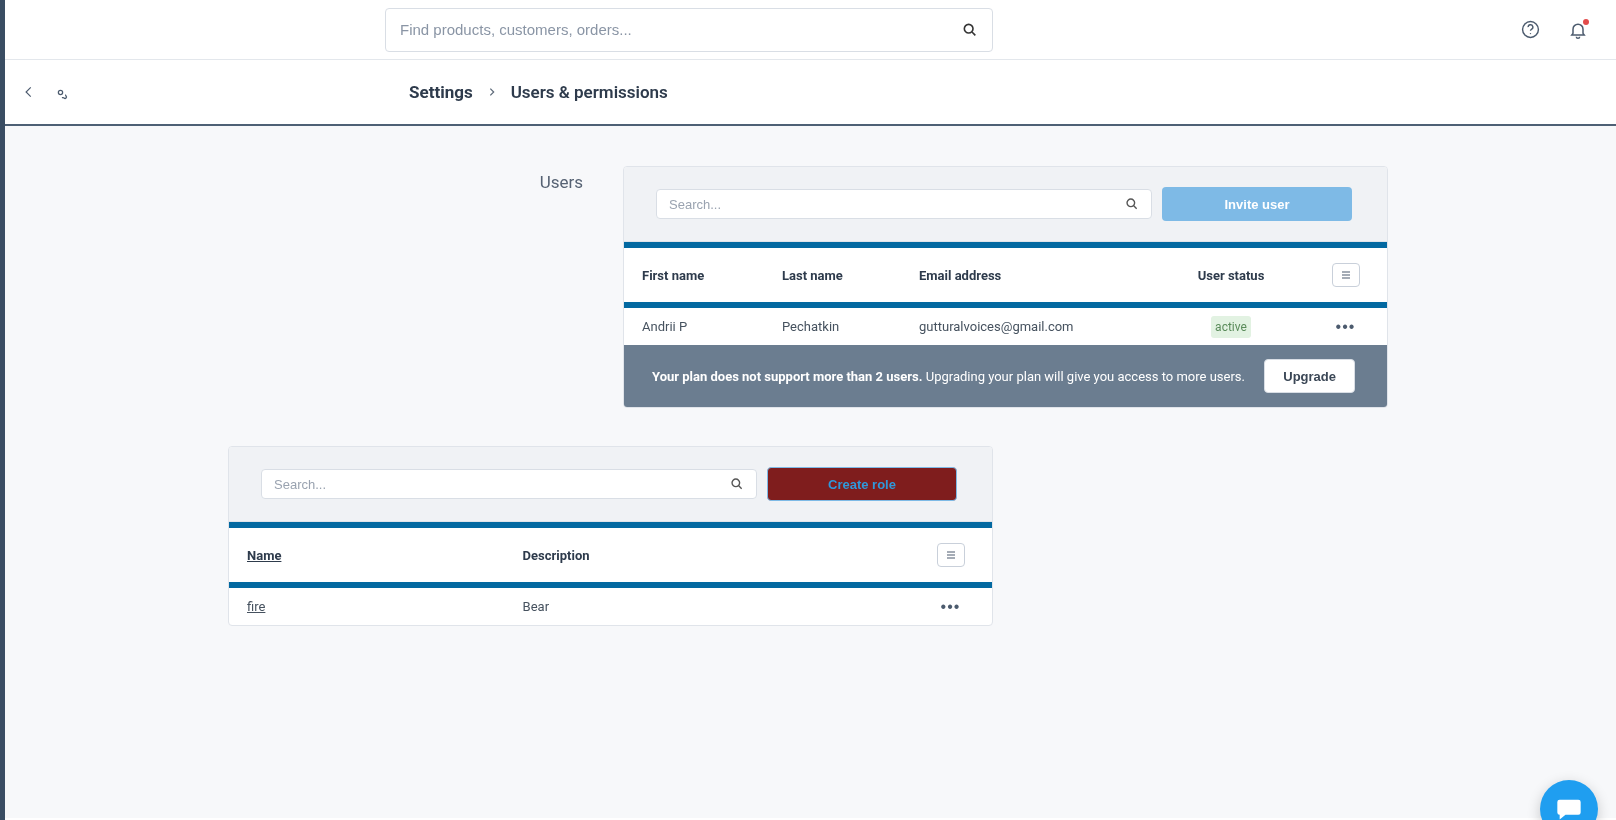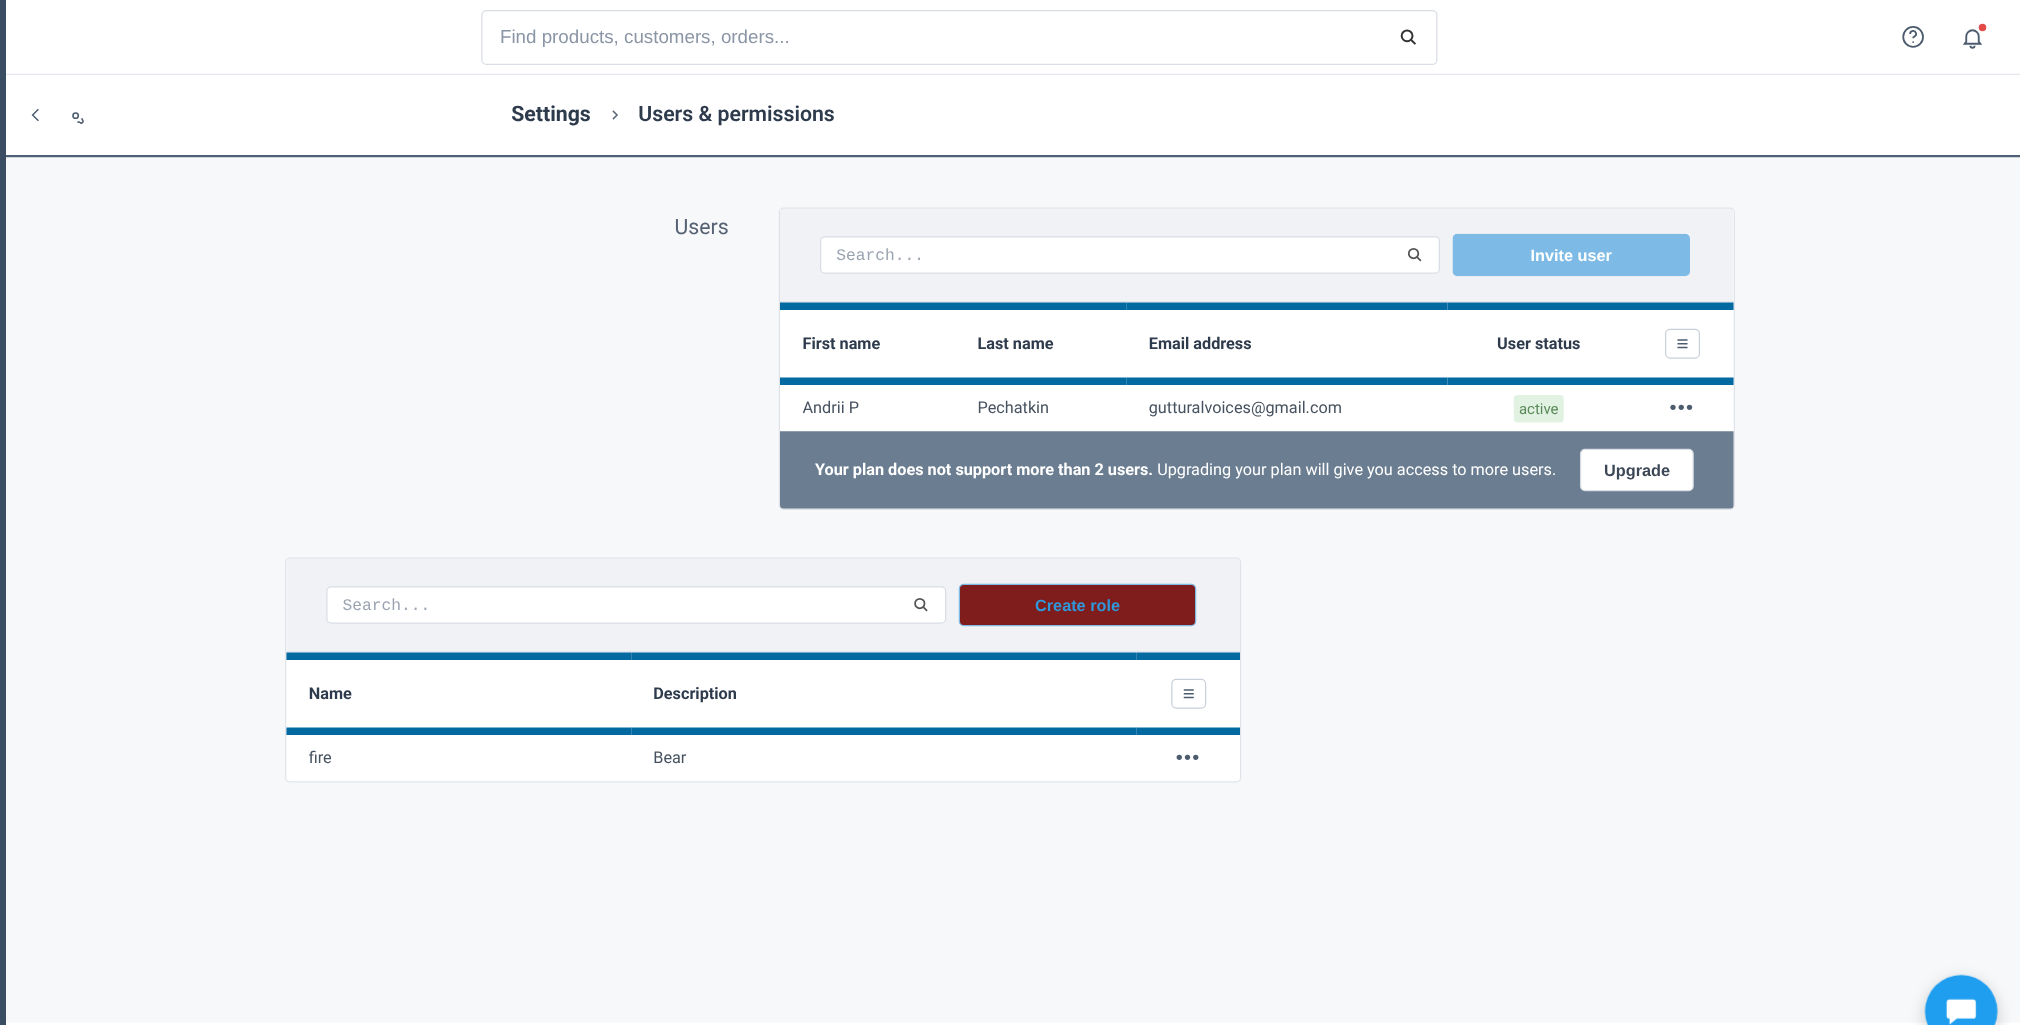--- a/index.html
+++ b/index.html
@@ -9,21 +9,21 @@
     color: #2c3e50;
     background: #fff;
     font-size: 14px;
   }
   .vbar { position: fixed; top:0; left:0; bottom:0; width:5px; background:#3a4d63; }
   .topbar {
     display:flex; align-items:center; justify-content:space-between;
     height:60px; padding:0 20px 0 385px; border-bottom:1px solid #e3e7ec;
   }
   .search-global {
-    width:765px; height:44px; border:1px solid #d9dee5; border-radius:4px;
+    width:608px; height:44px; border:1px solid #d9dee5; border-radius:4px;
     display:flex; align-items:center; padding:0 14px; color:#8a95a5;
   }
   .search-global input {
     flex:1; border:none; outline:none; font-size:15px; color:#333; background:transparent;
   }
   .search-global input::placeholder { color:#8a95a5; }
   .topbar-right { display:flex; align-items:center; gap:28px; color:#4c5b6e; margin-left:auto; padding-right:8px;}
   .icon-btn { background:none; border:none; cursor:pointer; color:#4c5b6e; display:flex; position:relative; }
   .notif-dot { position:absolute; top:-1px; right:-1px; width:6px; height:6px; border-radius:50%; background:#e34b4b; }
   .breadcrumb-bar {
@@ -37,39 +37,39 @@
   .section { display:flex; width:1160px; max-width:100%; margin:0 auto 38px; }
   .section-title { width:395px; text-align:right; padding-right:40px; font-size:17px; color:#566273; padding-top:6px;}
   .panel { width:765px; border:1px solid #e0e4ea; border-radius:4px; background:#fff; overflow:hidden; }
   .panel-toolbar {
     display:flex; align-items:center; gap:10px; padding:20px 32px; background:#f0f2f5; border-bottom:1px solid #e0e4ea;
   }
   .panel-search {
     flex:1; height:30px; border:1px solid #d9dee5; border-radius:4px; background:#fff;
     display:flex; align-items:center; padding:0 12px; max-width:496px;
   }
-  .panel-search input { flex:1; border:none; outline:none; font-size:13px; background:transparent;font-family:Liberation Mono, monospace; }
+  .panel-search input { flex:1; border:none; outline:none; font-size:13px; background:transparent; }
   .panel-search input::placeholder { color:#9aa3b0; }
   .btn {
     height:30px; border-radius:4px; padding:16px 18px; font-size:13px; font-weight:600; cursor:pointer;
     display:inline-flex; align-items:center; justify-content:center; border:1px solid transparent;
   }
   .btn-primary { background:#7ebae6; color:#fff; flex:1; max-width:190px;}
   .btn-outline { background:#7f1d1d; color:#2f98db; border:1px solid #7ebae6; flex:1; max-width:190px;}
   .btn-white { background:#fff; color:#3b4756; border:1px solid #d9dee5; }
   table { width:100%; border-collapse:collapse; }
   th, td { text-align:left; padding:0 18px; font-size:13px; border-top:6px solid #0369a1; }
   th { font-weight:700; color:#2e3b4c; height:60px; }
   td { height:40px; color:#46525f; }
   .col-first { width:140px; }
   .col-last { width:137px; }
   .col-email { width:257px; }
   .col-status { width:146px; text-align:center;}
   .col-actions { width:83px; text-align:center; }
-  .col-name { width:276px; }
+  .col-name { width:276px;text-decoration:underline; }
   .col-desc { width:405px; }
   .badge {
     display:inline-block; padding:4px 4px; font-size:12px; border-radius:3px;
     background:#e2f2e2; color:#5a8b5a;
   }
   .morebtn {
     background:none; border:none; cursor:pointer; color:#4c5b6e; font-size:16px; letter-spacing:1px;
   }
   .cfg-btn {
     width:28px; height:24px; border:1px solid #c9d0da; border-radius:4px; background:#fff;

